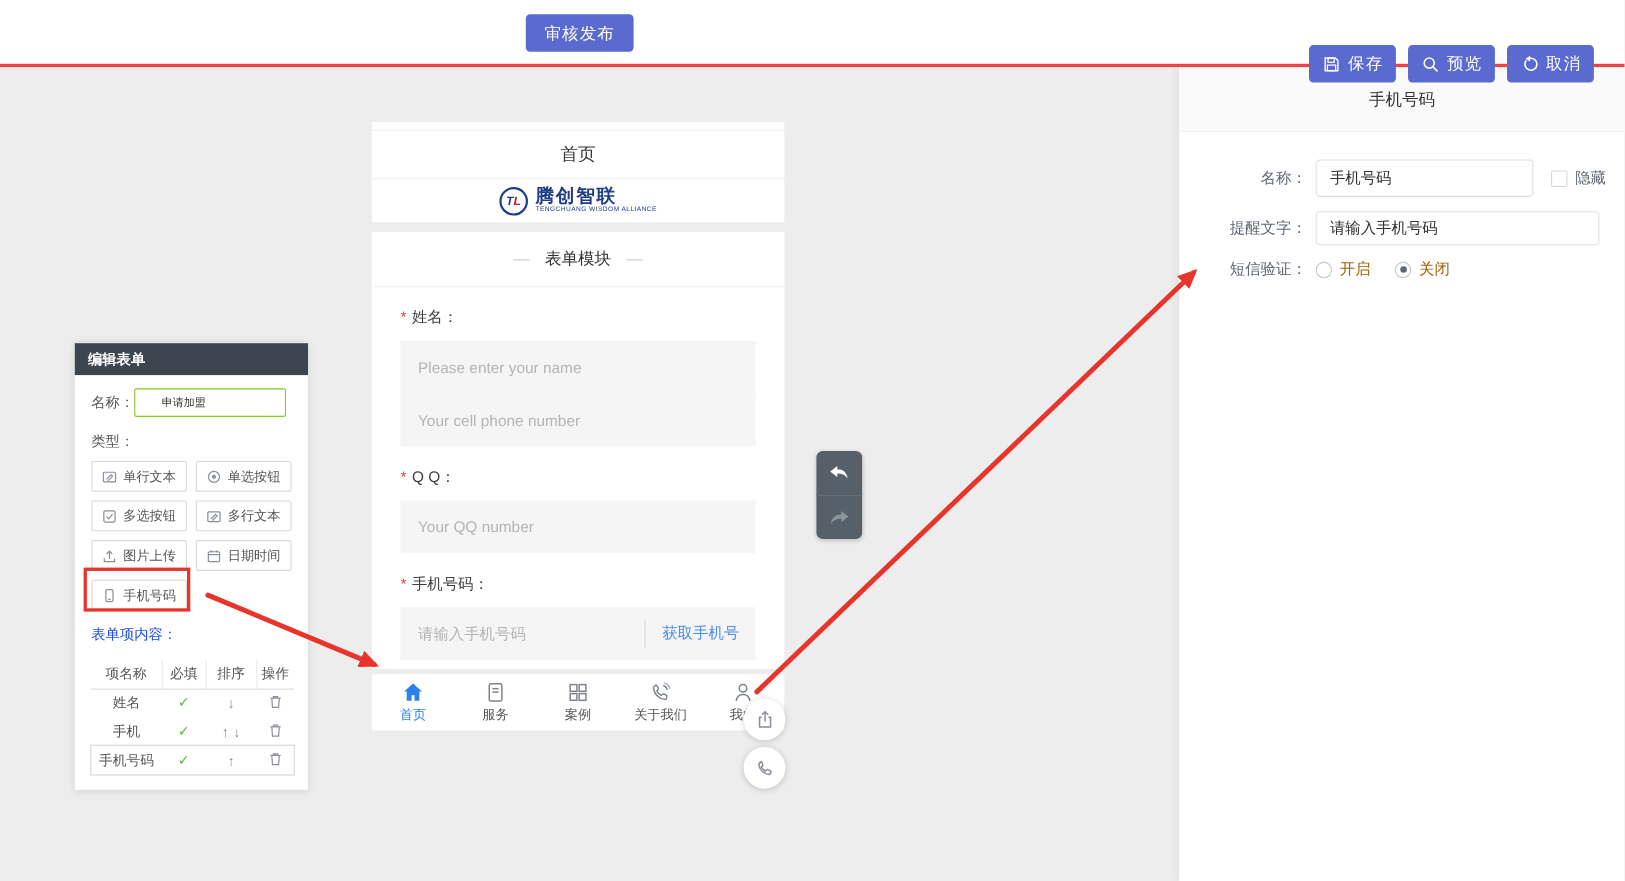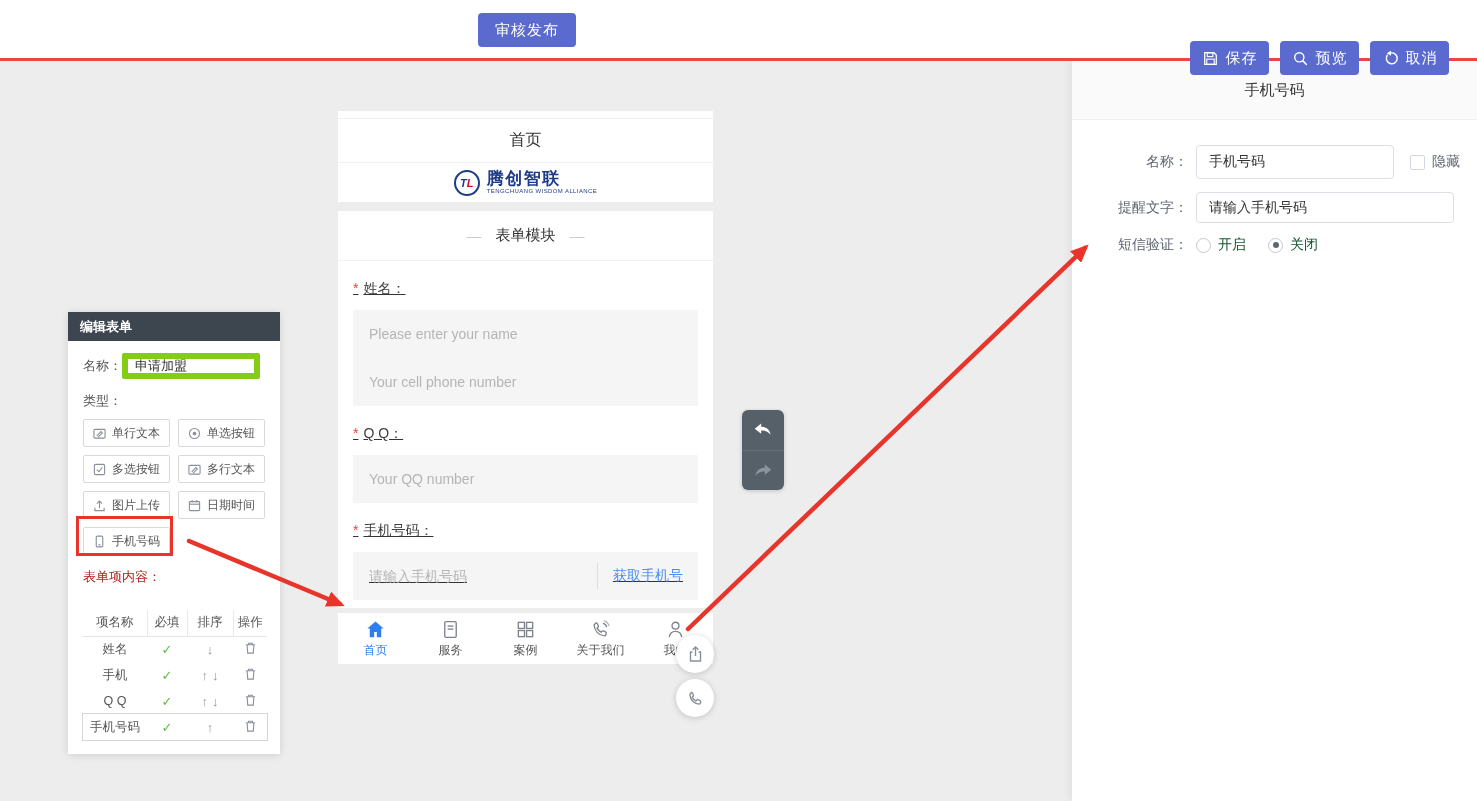--- a/index.html
+++ b/index.html
@@ -23,36 +23,36 @@
   .tb-icon { width:17px; height:17px; flex:0 0 auto; }
 
   
   .edit-card { position:absolute; left:68px; top:312px; width:212px;
     background:#fff; box-shadow:0 1px 8px rgba(0,0,0,.13); z-index:3; padding-bottom:14px; }
   .lc-header { height:29px; background:#3d454e; color:#fff; font-size:13px;
     font-weight:bold; display:flex; align-items:center; padding:0 12px; }
   .lc-body { padding:12px 15px 0; }
   .lc-row { display:flex; align-items:center; }
   .lc-label { font-size:13px; color:#555; white-space:nowrap; }
-  .lc-name-input { width:138px; height:26px; border:6px solid #84cc16; border-radius:2px;
-    padding:0 7px; font-size:13px; color:#333; font-family:inherit; }
+  .lc-name-input { width:138px; height:26px; border:1px solid #84cc16; border-radius:2px;
+    padding:0 24px; font-size:10px; color:#333; font-family:inherit; }
   .type-label { margin:13px 0 9px; font-size:13px; color:#555; }
   .type-grid { display:flex; flex-wrap:wrap; gap:8px; width:182px; }
   .type-btn { height:28px; border:1px solid #d9d9d9; border-radius:2px; background:#fff;
     display:inline-flex; align-items:center; gap:6px; padding:0 9px; font-size:12px;
     color:#555; cursor:pointer; font-family:inherit; }
   .type-btn svg { width:13px; height:13px; }
   .ico-stroke { stroke:#8a8f99; fill:none; stroke-width:1.2; }
   .submit-times { margin-top:17px; display:flex; align-items:center; gap:7px;
     font-size:13px; color:#555; }
   .radio { width:15px; height:15px; border:1px solid #c4c8cf; border-radius:50%;
     background:#fff; position:relative; flex:0 0 auto; cursor:pointer; }
   .radio.checked::after { content:""; position:absolute; inset:3.5px;
     border-radius:50%; background:#5f6672; }
-  .items-label { margin:13px 0 24px; font-size:13px; color:#b91c1c; }
+  .items-label { margin:13px 0 14px; font-size:13px; color:#1d4ed8; }
   table.items { border-collapse:collapse; width:184px; font-size:12.5px; color:#555;
     text-align:center; }
   table.items th { font-weight:normal; height:26px; color:#555;
     border-bottom:1px solid #e6e6e6; border-right:1px solid #e9e9e9; }
   table.items th:last-child { border-right:none; }
   table.items td { height:26px; }
   tr.selected { outline:1px solid #d6d6d6; }
   .check { color:#5dbb43; font-size:13px; font-weight:bold; }
   .sort-arrow { color:#8d939c; font-size:13px; cursor:pointer; padding:0 2px; }
   .trash svg { width:13px; height:14px; }
@@ -73,21 +73,21 @@
     display:flex; align-items:center; justify-content:center; font-style:italic;
     font-weight:bold; font-size:11px; color:#1f3c88; }
   .logo-circle .l2 { color:#c8102e; }
   .logo-text { display:flex; flex-direction:column; line-height:1.05; }
   .logo-cn { font-size:17px; font-weight:bold; color:#1f3c88; letter-spacing:1.5px; }
   .logo-en { font-size:6px; color:#1f3c88; letter-spacing:.4px; }
   .pp-module { background:#fff; padding-bottom:8px; }
   .pp-module-header { height:50px; display:flex; align-items:center; justify-content:center;
     gap:14px; font-size:15px; color:#333; border-bottom:1px solid #f1f1f1; }
   .dash { color:#ccc; }
-  .pp-form { padding:0 15px;text-decoration:underline; }
+  .pp-form { padding:0 26px; }
   .pp-field-label { margin:19px 0 12px; font-size:14px; color:#3f3f3f; }
   .star { color:#f04134; margin-right:5px; }
   .pp-input { width:100%; height:48px; background:#f5f5f5; border:none; padding:0 16px;
     font-size:14px; color:#333; font-family:inherit; }
   .pp-input::placeholder, .lc-name-input::placeholder, .rp-input::placeholder,
   .pp-phone-input::placeholder { color:#b5b5b5; }
   .pp-phone-row { height:48px; background:#f5f5f5; display:flex; align-items:center; }
   .pp-phone-input { flex:1; height:100%; background:transparent; border:none;
     padding:0 16px; font-size:14px; font-family:inherit; }
   .vdiv { width:1px; height:26px; background:#dcdcdc; }
@@ -129,21 +129,21 @@
     margin-right:8px; white-space:nowrap; }
   .rp-input { height:34px; border:1px solid #dcdfe6; border-radius:4px; padding:0 12px;
     font-size:14px; color:#333; font-family:inherit; }
   .rp-input.w1 { width:198px; }
   .rp-input.w2 { width:258px; height:31px; }
   .cb-group { display:flex; align-items:center; gap:7px; margin-left:16px;
     font-size:14px; color:#5f6672; }
   .checkbox { width:15px; height:15px; border:1px solid #d4d7dd; border-radius:2px;
     background:#fff; cursor:pointer; }
   .rp-radio-group { display:flex; align-items:center; gap:7px; font-size:14px;
-    color:#14532d; margin-right:22px;justify-content:space-between; }
+    color:#a16207; margin-right:22px;justify-content:space-between; }
   .rp-sms { }
 </style>
 </head>
 <body>
 
 <div class="screen">
 
   <header class="topbar">
     <button class="btn-primary publish">
       <span>审核发布</span>
@@ -267,28 +267,20 @@
                   </svg></span></td>
           </tr>
           <tr>
             <td>手机</td>
             <td><span class="check">✓</span></td>
             <td><span class="sort-arrow">↑</span><span class="sort-arrow">↓</span></td>
             <td><span class="trash"><svg viewBox="0 0 14 15">
                     <path d="M2 4 H12 M5 4 V2.4 H9 V4 M3.4 4.6 L4 13 H10 L10.6 4.6" class="ico-stroke"></path>
                   </svg></span></td>
           </tr>
-          <tr>
-            <td>Q Q</td>
-            <td><span class="check">✓</span></td>
-            <td><span class="sort-arrow">↑</span><span class="sort-arrow">↓</span></td>
-            <td><span class="trash"><svg viewBox="0 0 14 15">
-                    <path d="M2 4 H12 M5 4 V2.4 H9 V4 M3.4 4.6 L4 13 H10 L10.6 4.6" class="ico-stroke"></path>
-                  </svg></span></td>
-          </tr>
           <tr class="selected">
             <td>手机号码</td>
             <td><span class="check">✓</span></td>
             <td><span class="sort-arrow">↑</span></td>
             <td><span class="trash"><svg viewBox="0 0 14 15">
                     <path d="M2 4 H12 M5 4 V2.4 H9 V4 M3.4 4.6 L4 13 H10 L10.6 4.6" class="ico-stroke"></path>
                   </svg></span></td>
           </tr>
         </tbody>
       </table>

